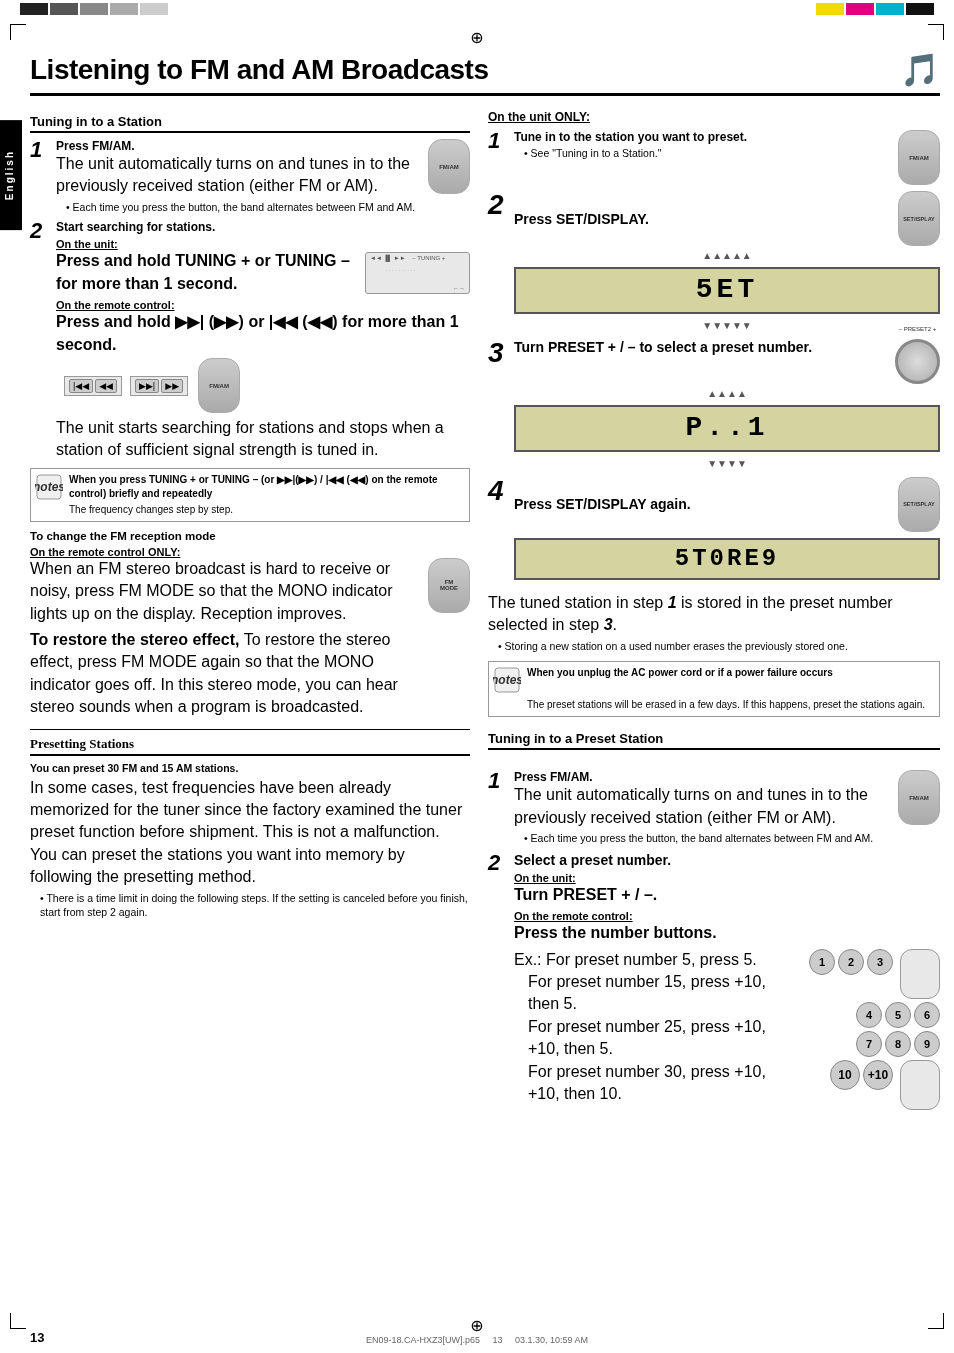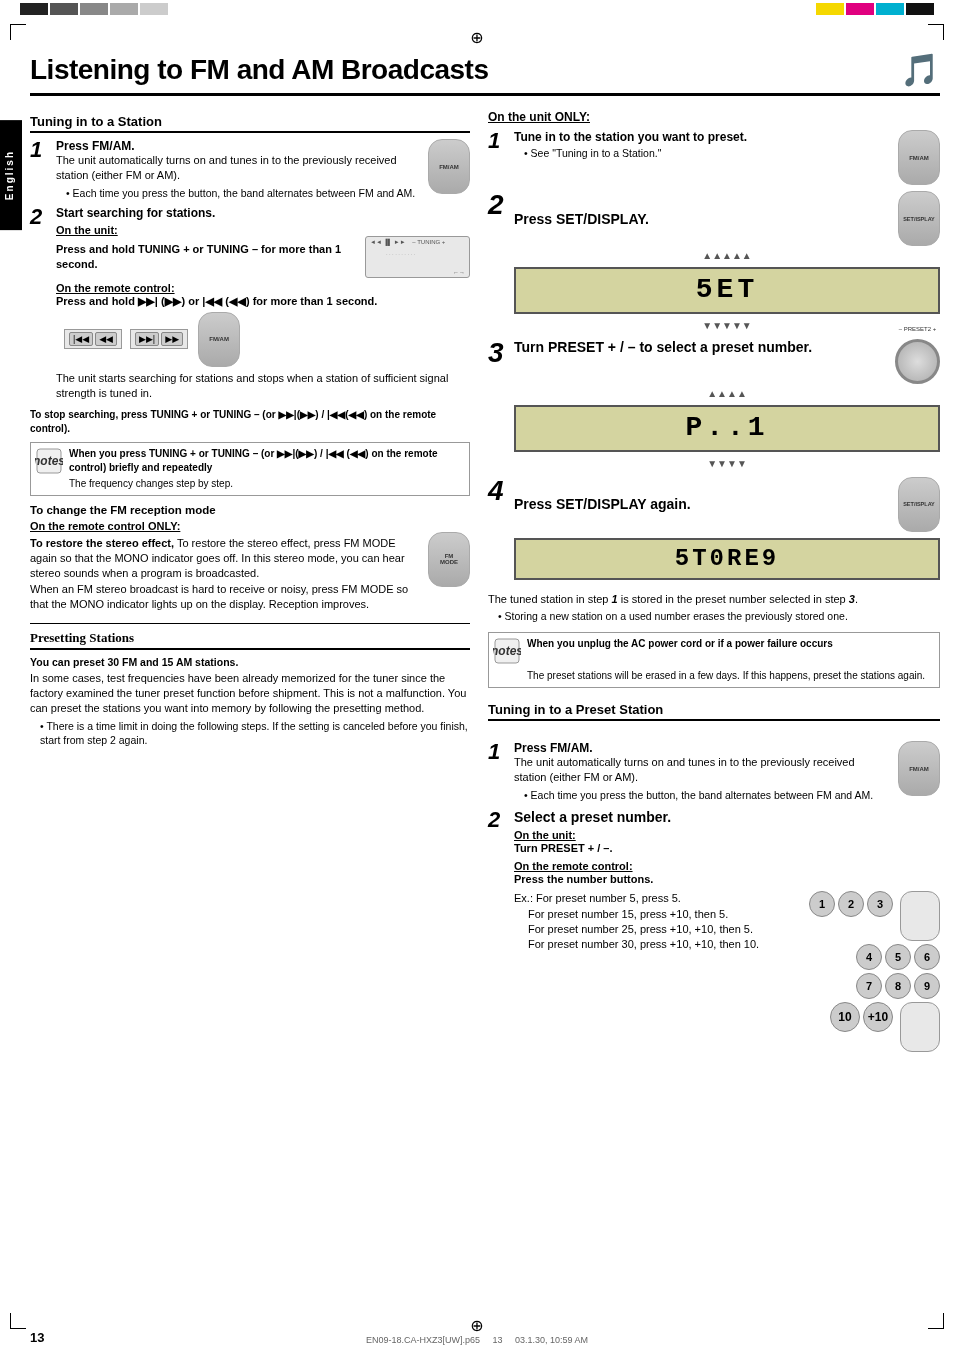--- a/index.html
+++ b/index.html
@@ -147,21 +147,21 @@
       margin-right: 4px;
     }
     .step-content {
       flex: 1;
     }
     .step-title {
       font-weight: bold;
       font-size: 12px;
     }
     .step-text {
-      font-size: 11px;
+      font-size: 16px;
       line-height: 1.4;
     }
     .step-bullet {
       font-size: 10.5px;
       margin-left: 10px;
       margin-top: 2px;
       line-height: 1.4;
     }
 
     
@@ -481,44 +481,41 @@
                 <span class="transport-btn">▶▶|</span>
                 <span class="transport-btn">▶▶</span>
               </div>
             </div>
             <div class="small-remote" style="margin-top:2px;"></div>
           </div>
           <div class="step-text" style="margin-top:4px;">The unit starts searching for stations and stops when a station of sufficient signal strength is tuned in.</div>
         </div>
       </div>
 
-      <div class="stop-note">
-        <span class="bold">To stop searching, press TUNING + or TUNING – (or ▶▶|(▶▶) / |◀◀(◀◀) on the remote control).</span>
-      </div>
 
       <div class="notes-box">
         <div class="notes-icon">
           <svg width="28" height="28" viewBox="0 0 28 28">
             <rect x="2" y="2" width="24" height="24" rx="3" fill="#f0f0f0" stroke="#999" stroke-width="1"></rect>
             <text x="14" y="18" text-anchor="middle" font-size="12" font-style="italic" font-weight="bold" fill="#333">notes</text>
           </svg>
         </div>
         <div>
           <div class="notes-title">When you press TUNING + or TUNING – (or ▶▶|(▶▶) / |◀◀ (◀◀) on the remote control) briefly and repeatedly</div>
           <div style="font-size:10px;margin-top:2px;">The frequency changes step by step.</div>
         </div>
       </div>
 
       <div>
         <div style="font-size:11.5px;font-weight:bold;margin-top:8px;margin-bottom:2px;">To change the FM reception mode</div>
         <div class="sub-header">On the remote control ONLY:</div>
         <div style="display:flex;align-items:flex-start;">
           <div style="flex:1;">
+            <div class="step-text">When an FM stereo broadcast is hard to receive or noisy, press FM MODE so that the MONO indicator lights up on the display. Reception improves.</div>
             <div class="step-text" style="margin-top:4px;"><span class="bold">To restore the stereo effect,</span> <span>To restore the stereo effect, press FM MODE again so that the MONO indicator goes off. In this stereo mode, you can hear stereo sounds when a program is broadcasted.</span></div>
-            <div class="step-text">When an FM stereo broadcast is hard to receive or noisy, press FM MODE so that the MONO indicator lights up on the display. Reception improves.</div>
           </div>
           <div class="fm-mode-remote"></div>
         </div>
       </div>
 
       <hr class="divider-line" style="margin-top:10px;">
 
       <div class="section-header" style="margin-top:6px;font-family:Liberation Serif, serif;">Presetting Stations</div>
       <div class="bold" style="font-size:10.5px;margin-bottom:3px;">You can preset 30 FM and 15 AM stations.</div>
       <div class="step-text">In some cases, test frequencies have been already memorized for the tuner since the factory examined the tuner preset function before shipment. This is not a malfunction. You can preset the stations you want into memory by following the presetting method.</div>

